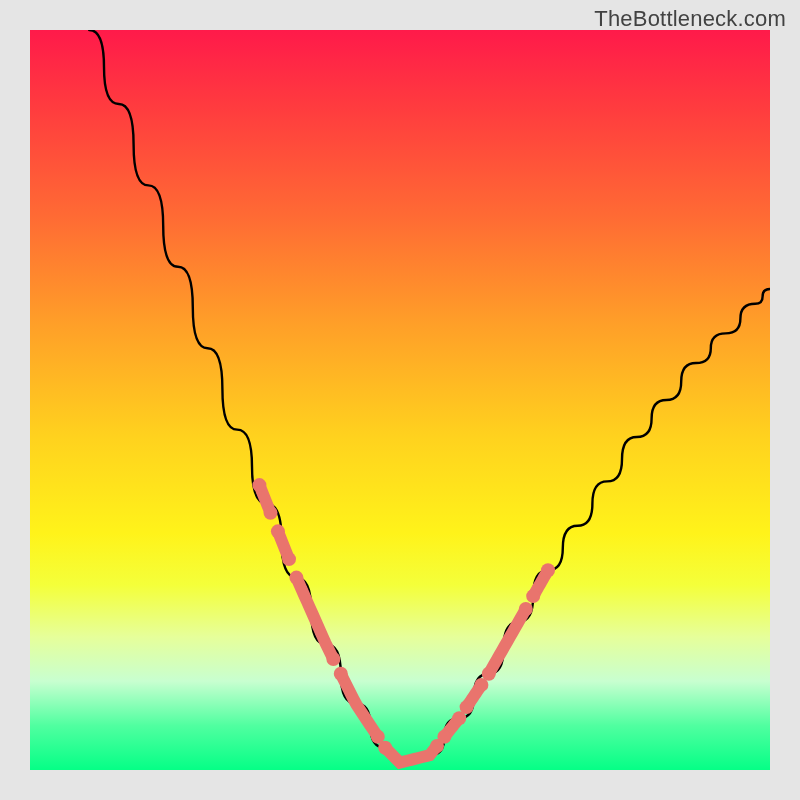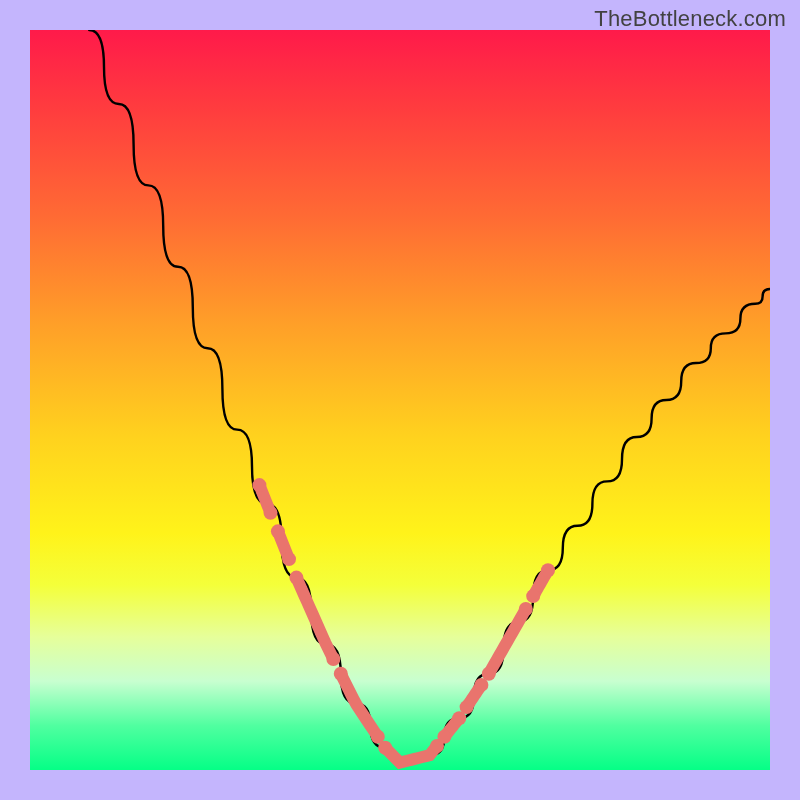--- a/index.html
+++ b/index.html
@@ -10,21 +10,21 @@
     overflow: hidden;
     background: #000;
     font-family: Arial, Helvetica, sans-serif;
   }
   .frame {
     position: absolute;
     left: 0;
     top: 0;
     width: 800px;
     height: 800px;
-    background: #c4b5fd;
+    background: #e5e5e5;
   }
   .plot {
     position: absolute;
     left: 30px;
     top: 30px;
     width: 740px;
     height: 740px;
     background: linear-gradient(to bottom,
       #ff1a4a 0%,
       #ff3a3f 10%,

